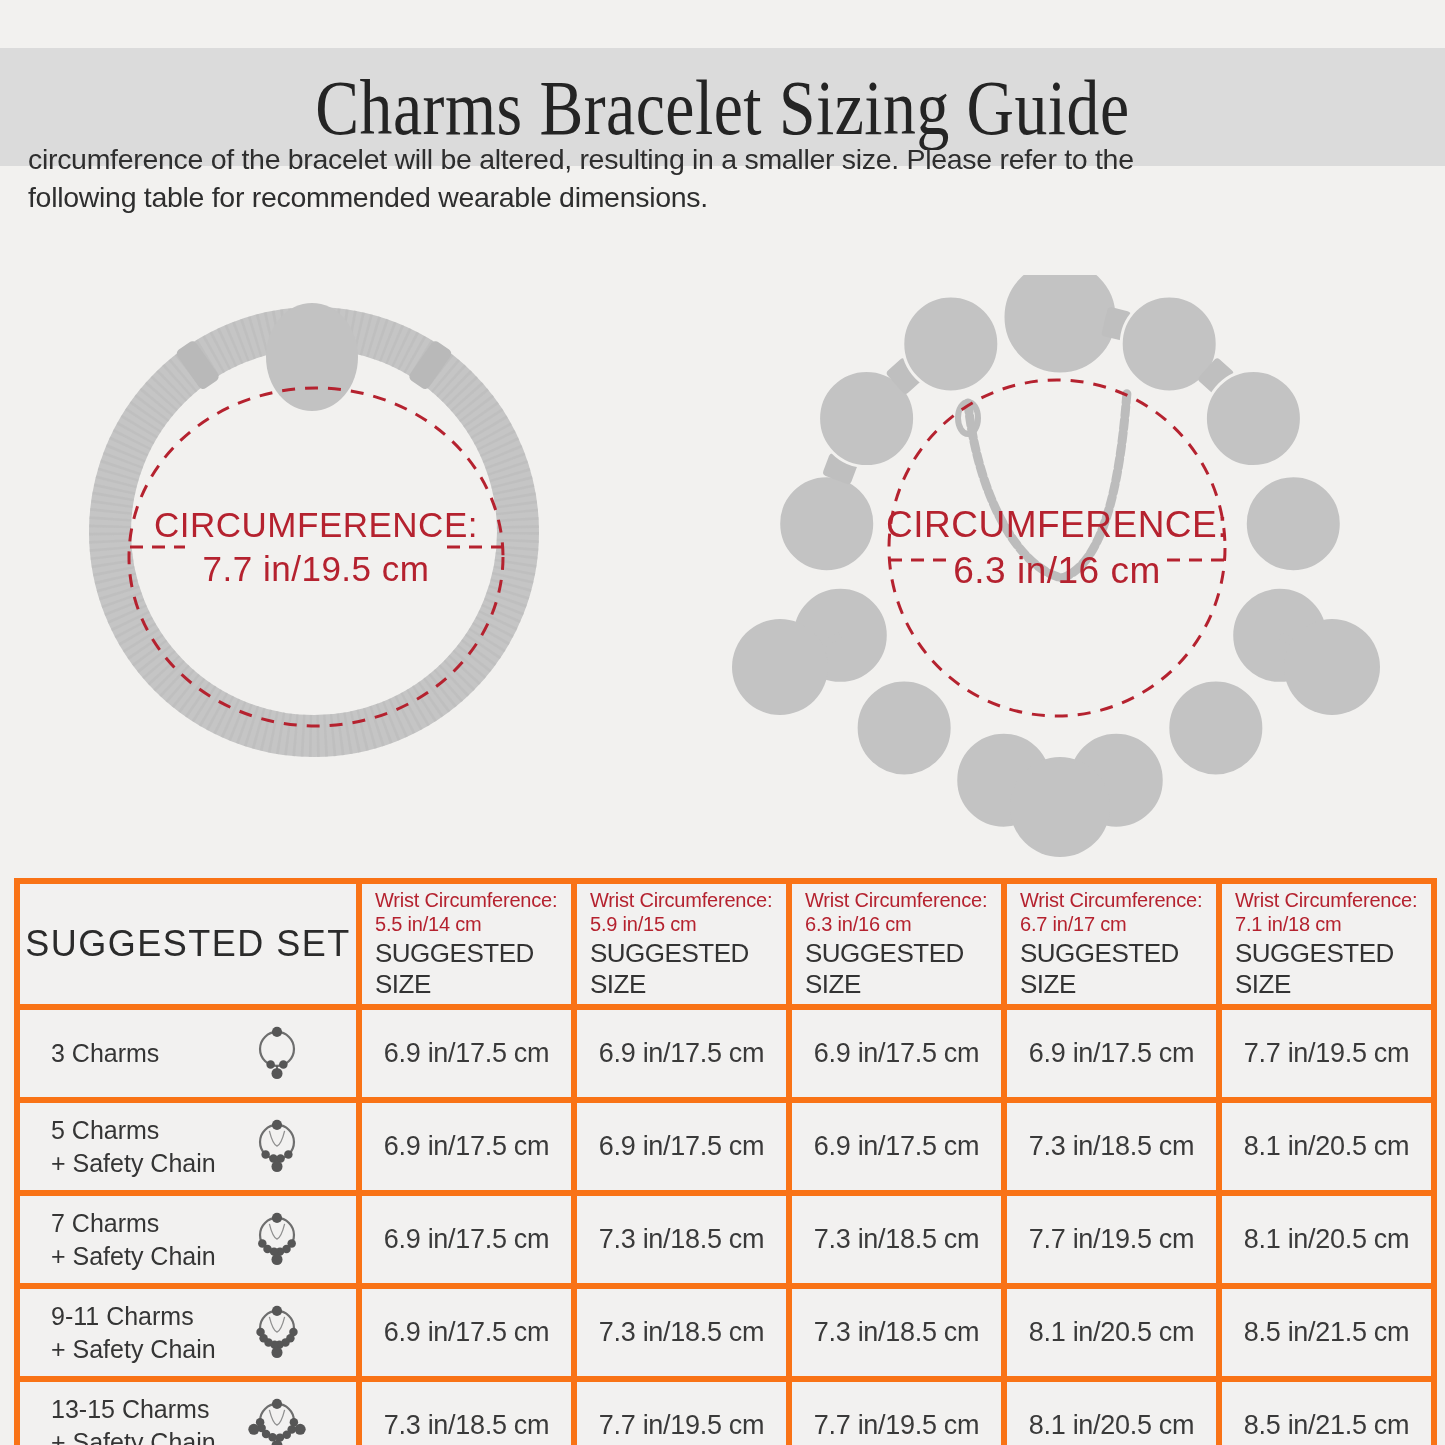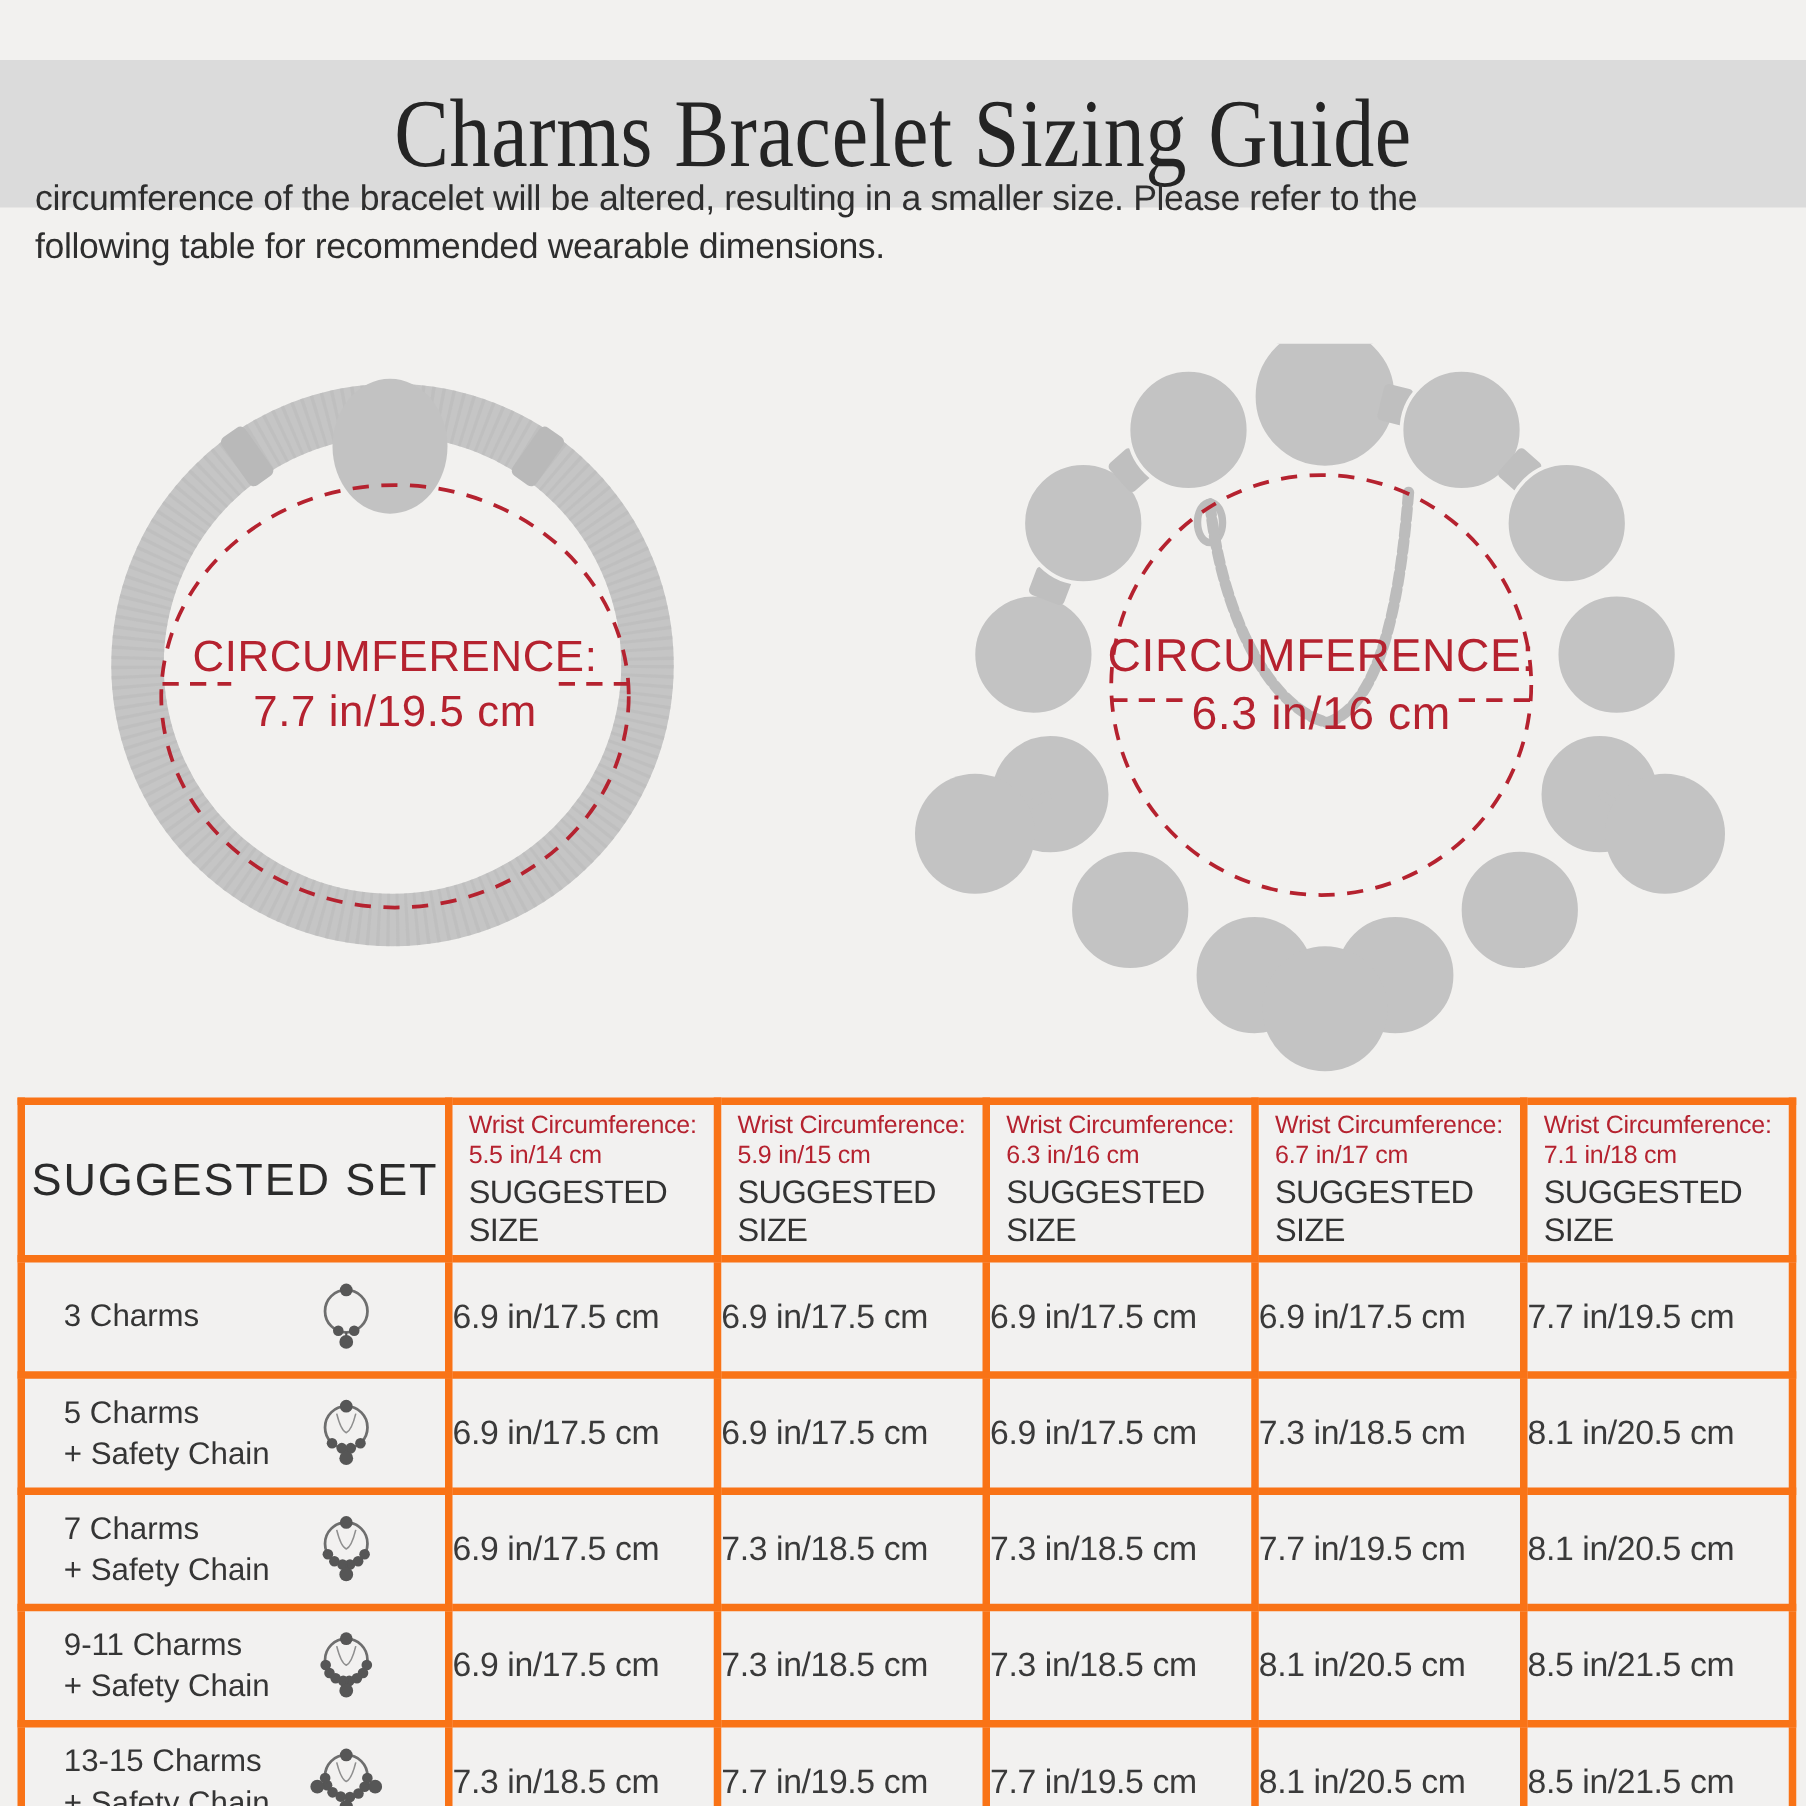--- a/index.html
+++ b/index.html
@@ -35,21 +35,21 @@
   }
   thead tr{height:97px;}
   tbody tr{height:93px;}
   th.set-th{font-size:36px;font-weight:normal;letter-spacing:1.5px;color:#2b2b2b;text-align:center;}
   th.wrist-th{text-align:left;padding:4px 4px 4px 13px;font-weight:normal;}
   .wrist-red{color:#b5222f;font-size:20px;line-height:1.2;letter-spacing:-0.2px;}
   .suggested{font-size:26px;color:#333;margin-top:2px;letter-spacing:-0.5px;}
   .set-inner{display:flex;align-items:center;padding:0 50px 0 31px;}
   .set-label{font-size:25px;line-height:1.3;color:#353535;}
   .set-icon{margin-left:auto;line-height:0;}
-  td.val-cell{font-size:27px;color:#3a3a3a;letter-spacing:-0.3px;}
+  td.val-cell{text-align:center;font-size:27px;color:#3a3a3a;letter-spacing:-0.3px;}
 </style>
 </head>
 <body>
 
 <div class="header-band">
   <h1 class="page-title">Charms Bracelet Sizing Guide</h1>
 </div>
 
 <div class="intro">
   <div>circumference of the bracelet will be altered, resulting in a smaller size. Please refer to the</div>

